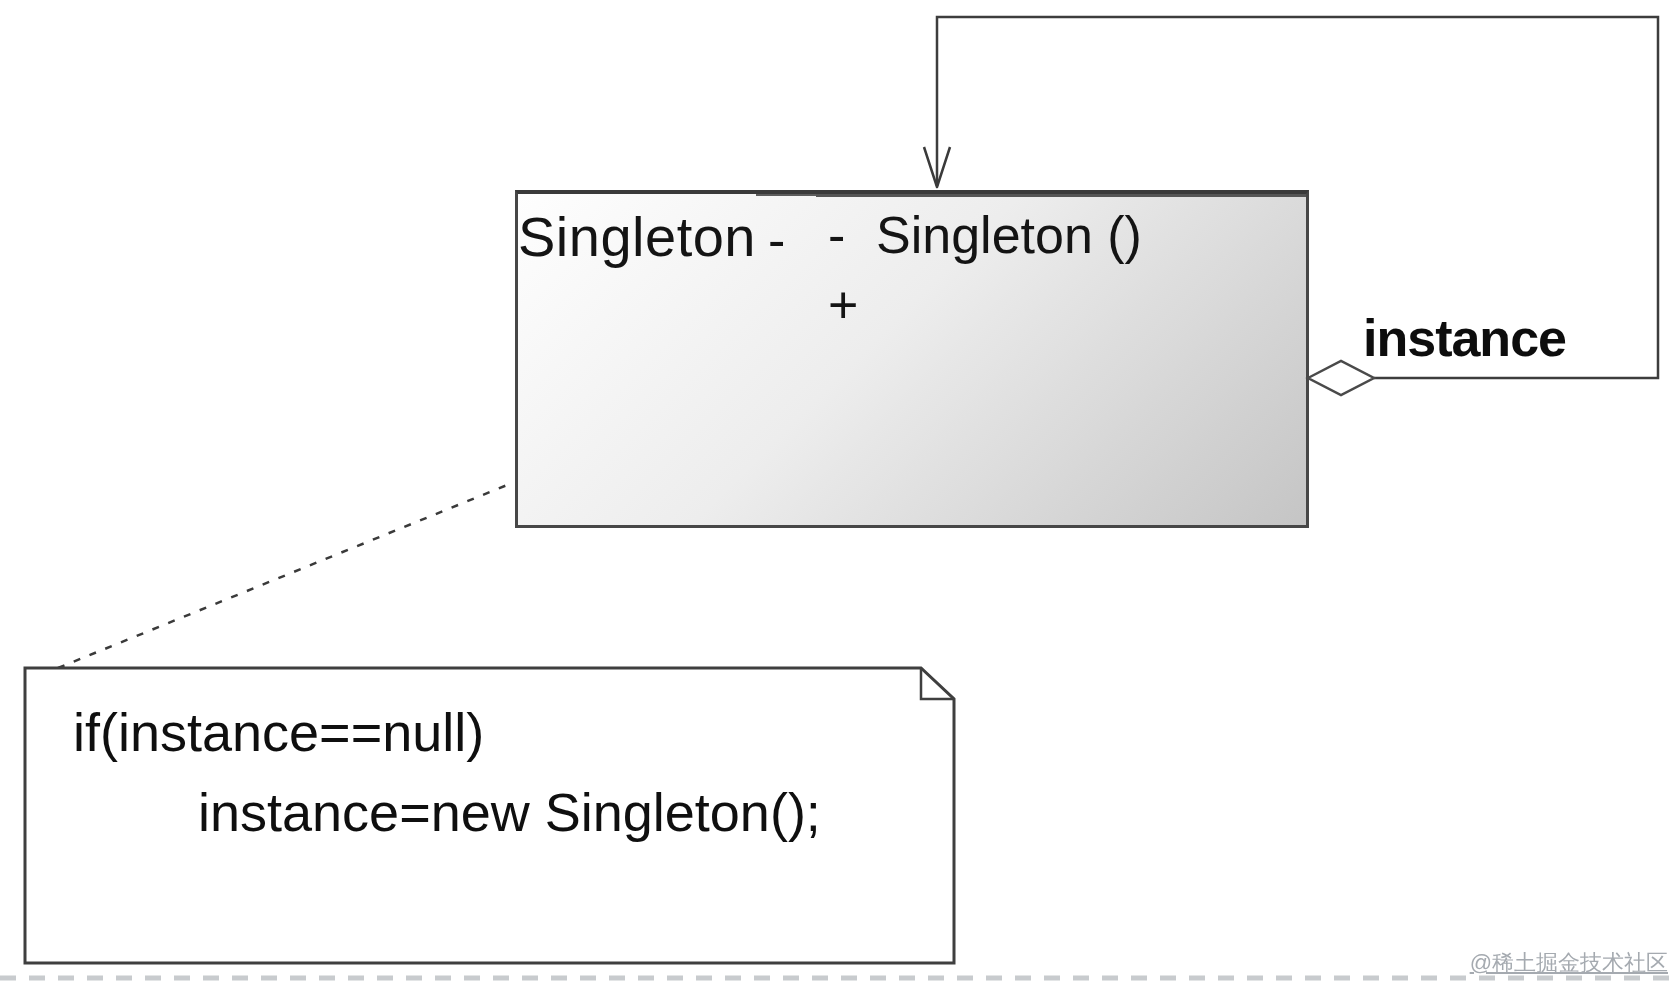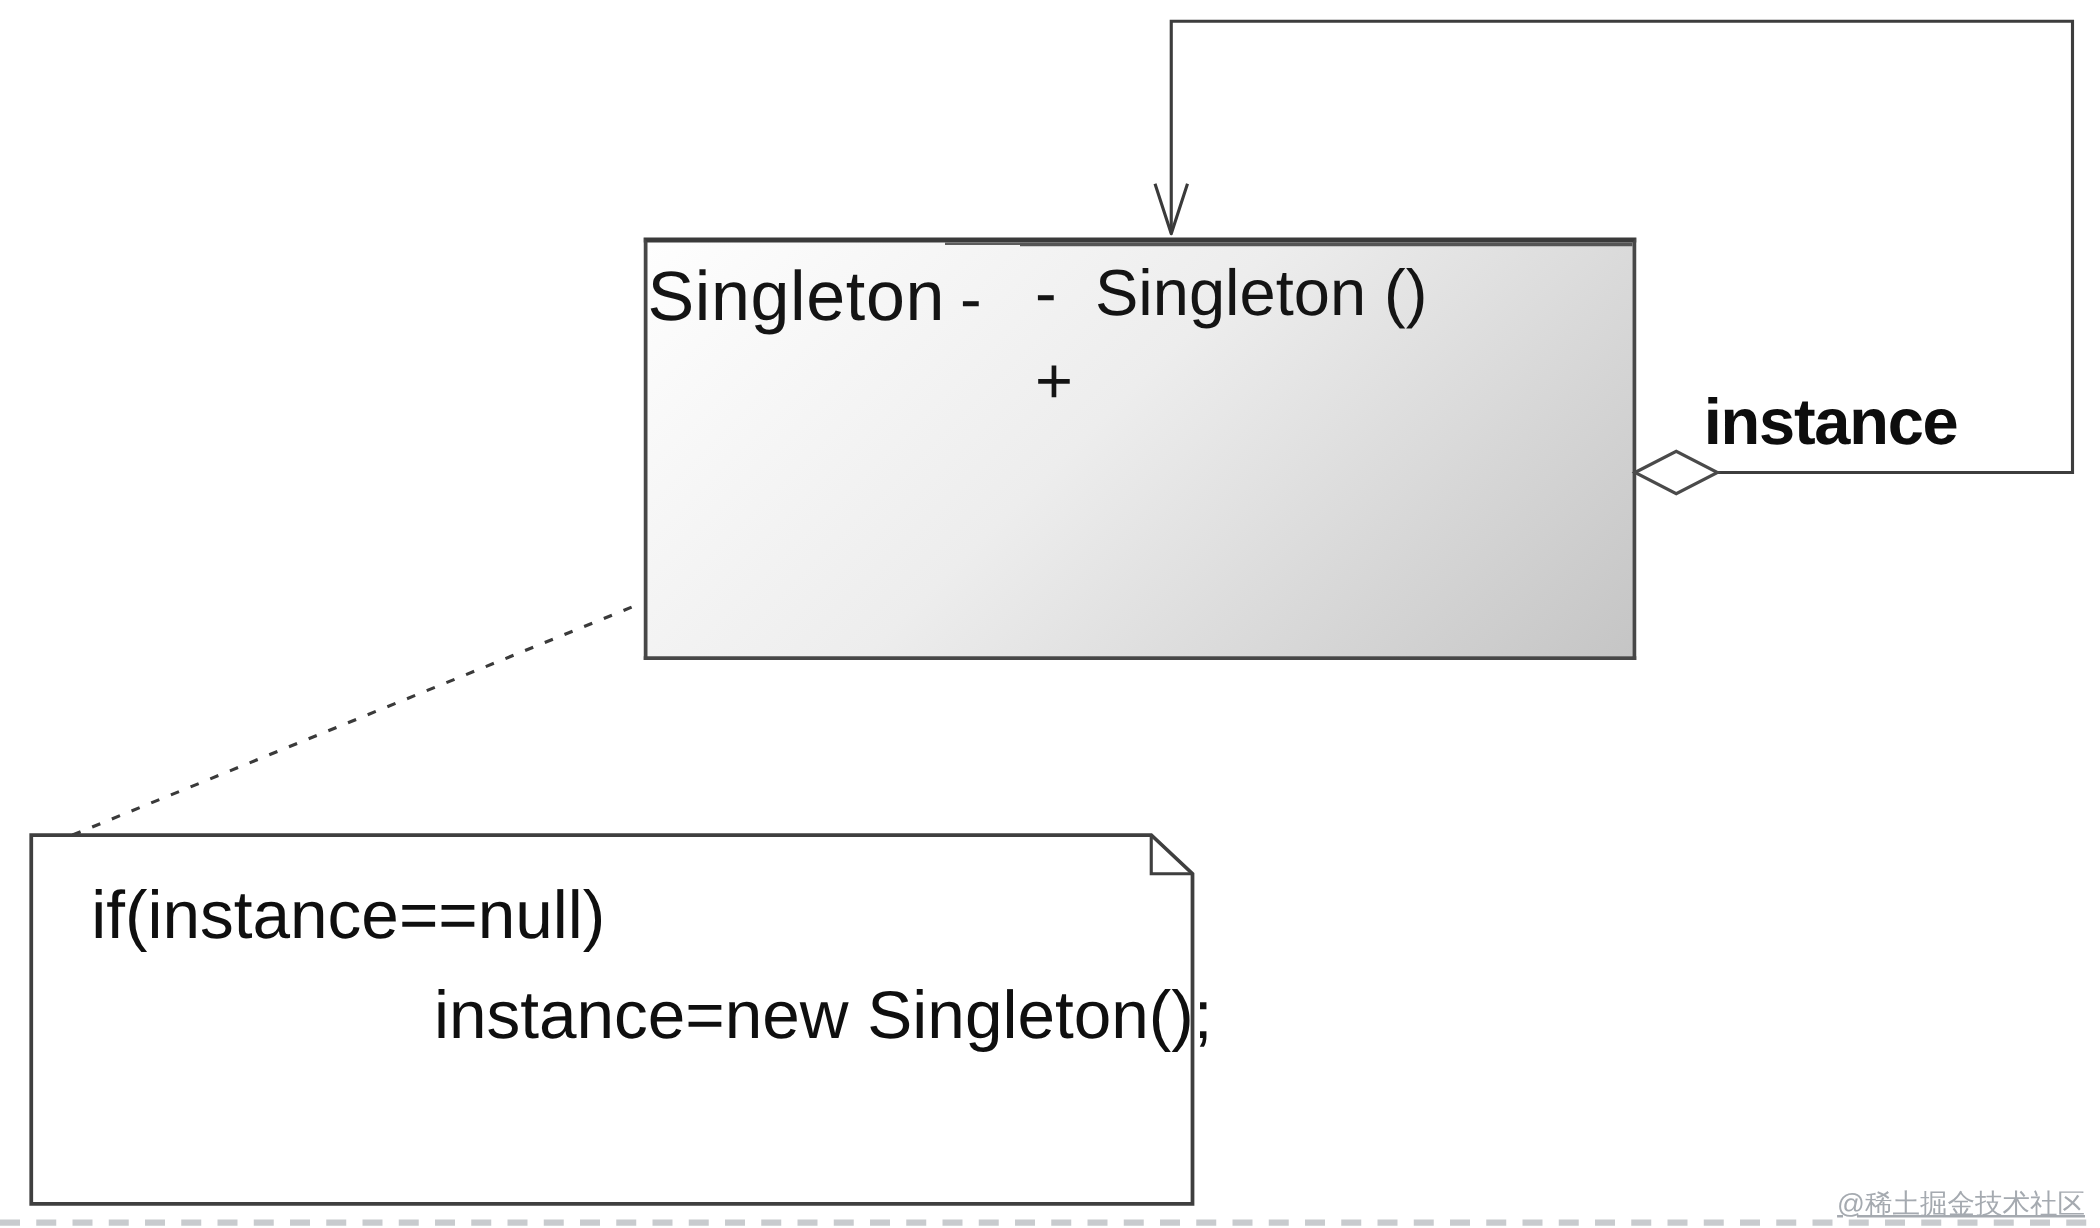--- a/index.html
+++ b/index.html
@@ -87,21 +87,21 @@
     z-index: 3;
     padding: 24px 0 0 32px;
     color: #0f0f0f;
     margin-left: 16px;
   }
   .code-line {
     font-size: 54px;
     line-height: 80px;
     white-space: nowrap;
   }
-  .code-line.indent { padding-left: 125px; text-align: right; }
+  .code-line.indent { padding-left: 125px; }
 
   
   .watermark {
     position: absolute;
     right: 12px; bottom: 4px;
     z-index: 3;
     font-size: 22px;
     color: #a5aab0;
     text-decoration: underline;
   }

